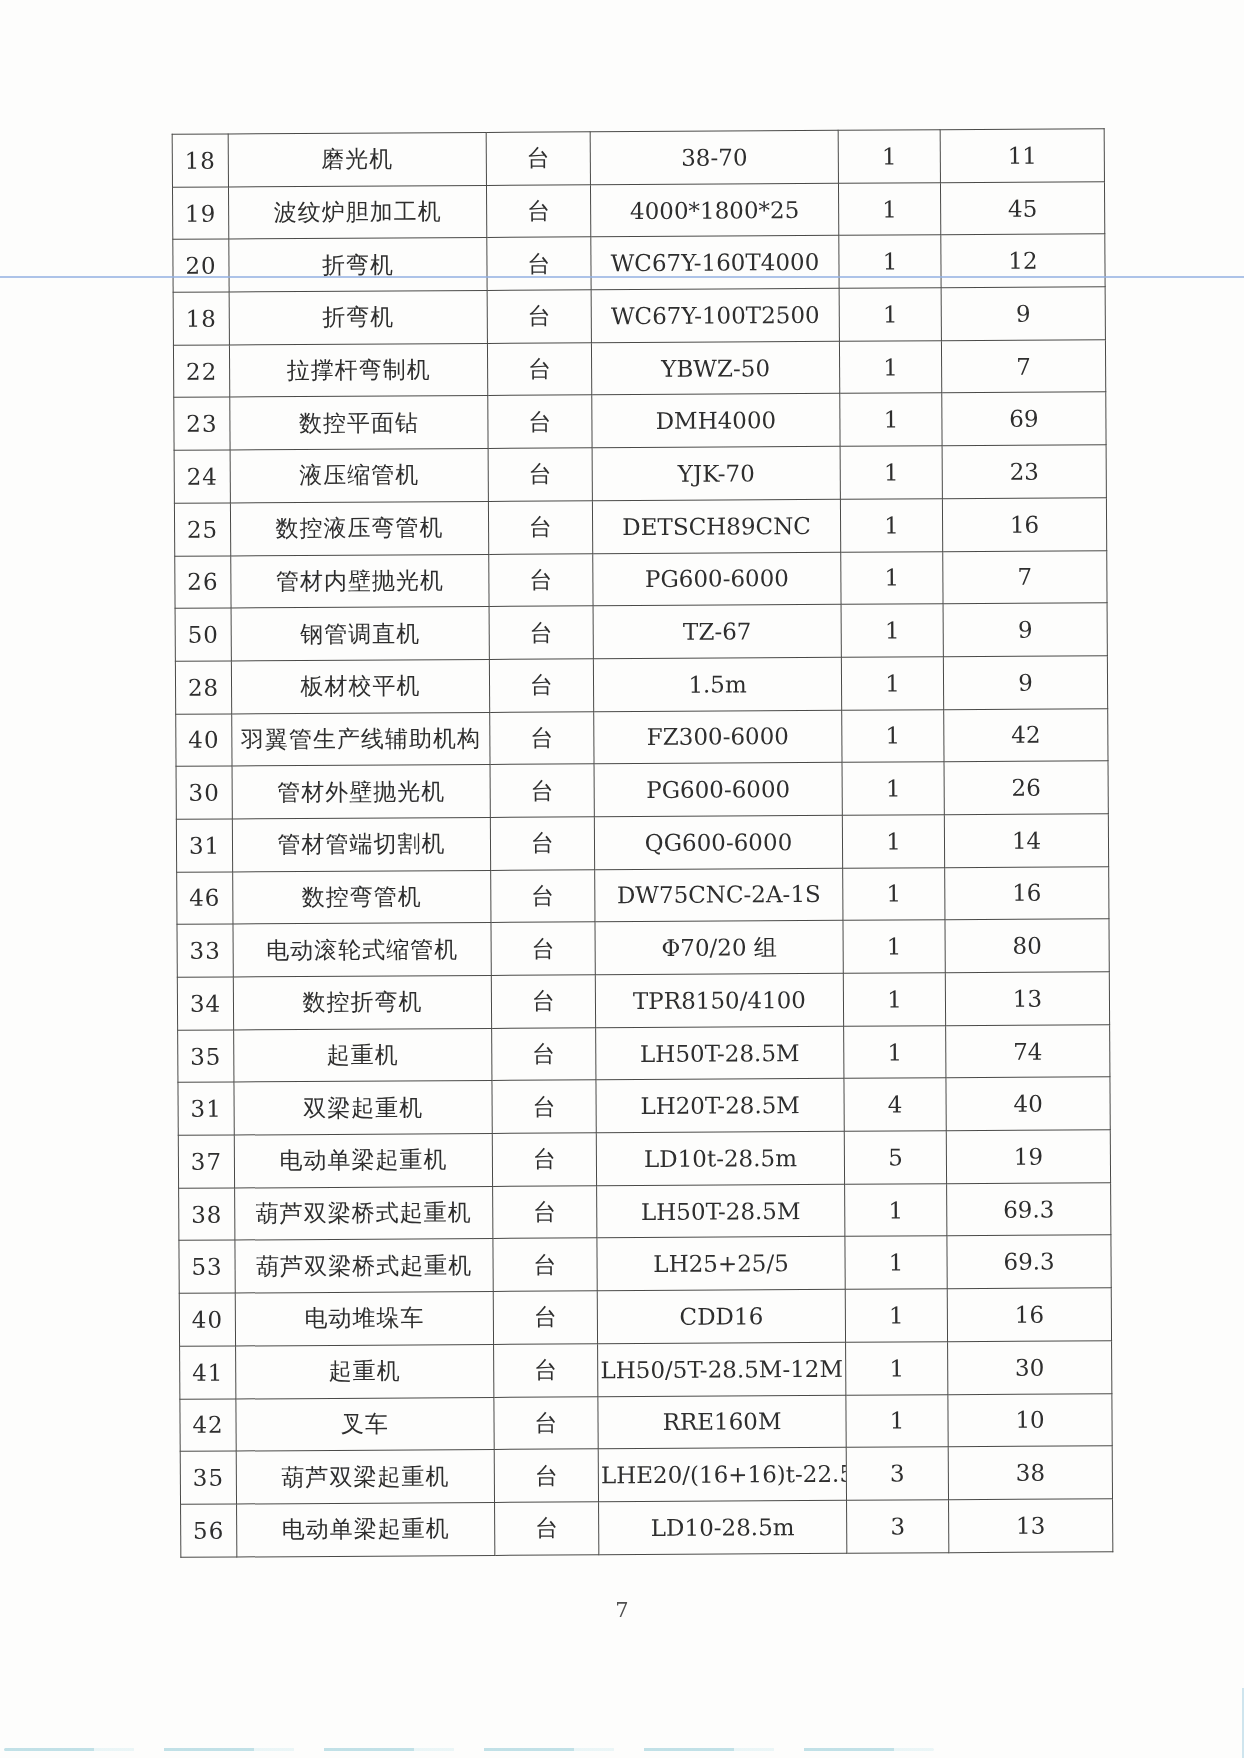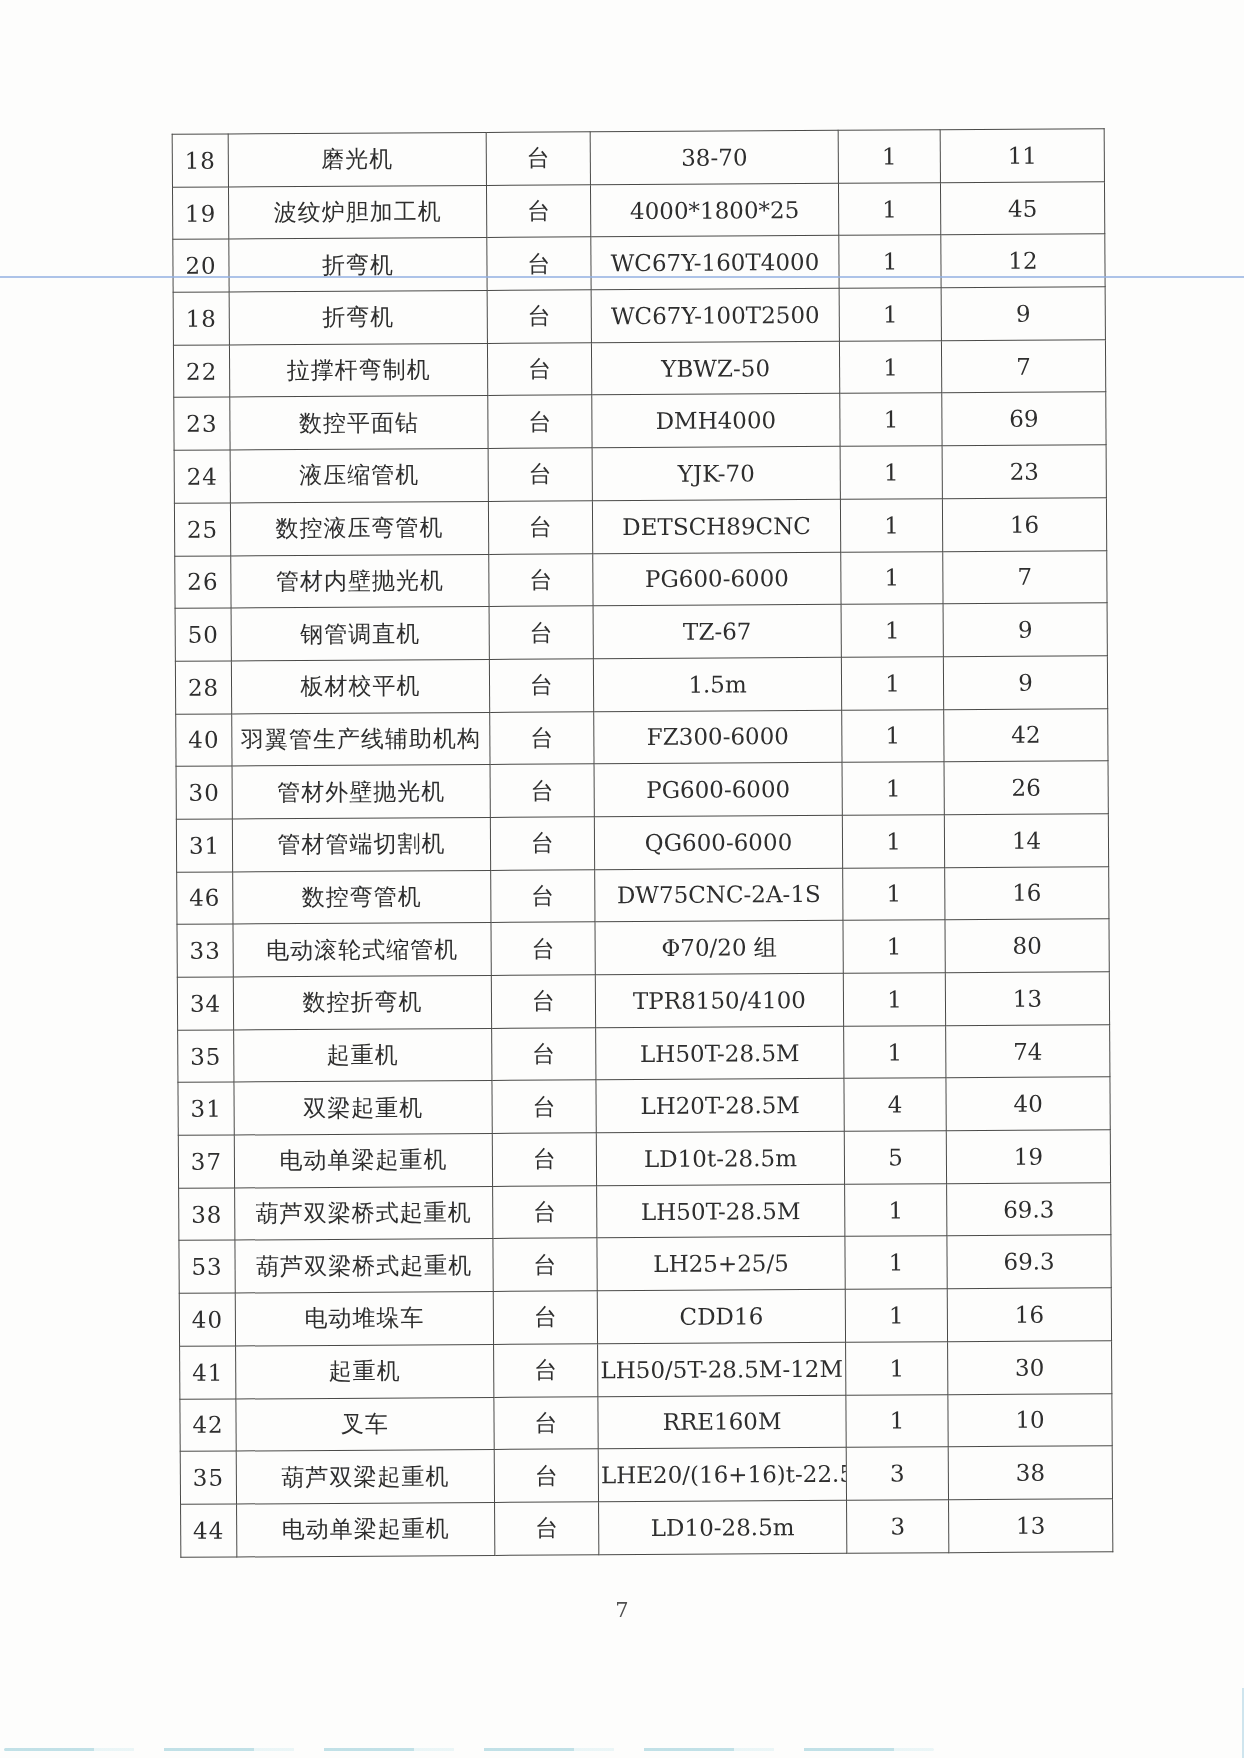--- a/index.html
+++ b/index.html
@@ -278,21 +278,21 @@
   </tr>
           <tr>
     <td class="c-no">35</td>
     <td class="c-name">葫芦双梁起重机</td>
     <td class="c-unit">台</td>
     <td class="c-model">LHE20/(16+16)t-22.5</td>
     <td class="c-qty">3</td>
     <td class="c-value">38</td>
   </tr>
           <tr>
-    <td class="c-no">44</td>
+    <td class="c-no">56</td>
     <td class="c-name">电动单梁起重机</td>
     <td class="c-unit">台</td>
     <td class="c-model">LD10-28.5m</td>
     <td class="c-qty">3</td>
     <td class="c-value">13</td>
   </tr>
         </tbody>
     </table>
   </div>
 

